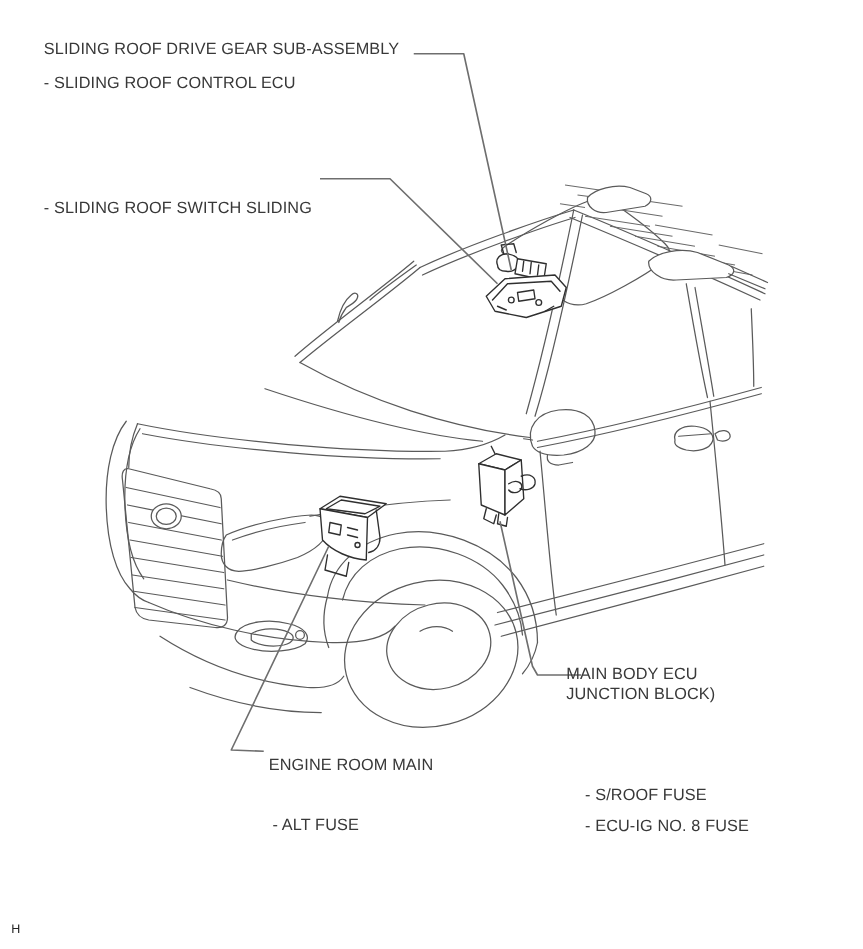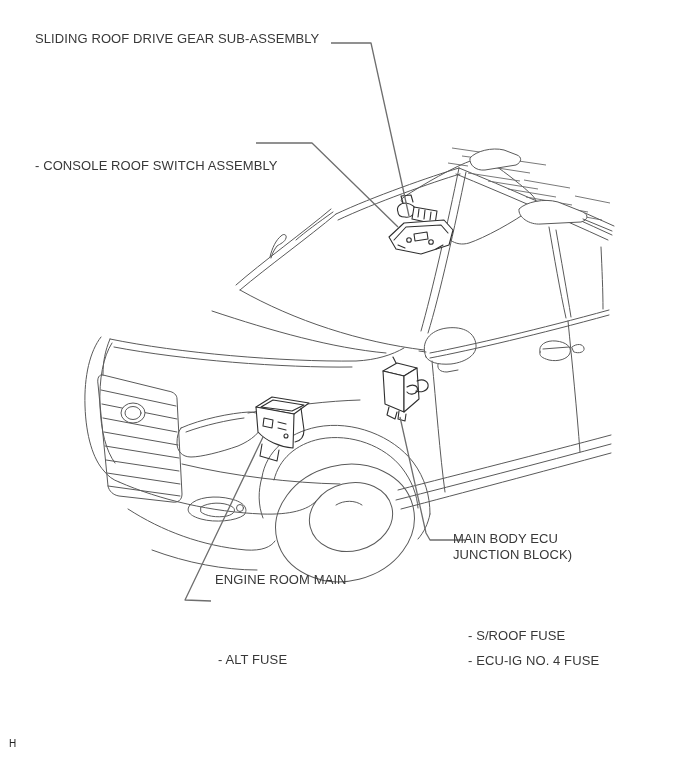--- a/index.html
+++ b/index.html
@@ -210,33 +210,34 @@
     <g>
       <polyline class="leader" points="331,43 371,43 409,216"></polyline>
       <polyline class="leader" points="256,143 312,143 398,227"></polyline>
       <polyline class="leader" points="400,417 426,533 430,540 465,540"></polyline>
       <polyline class="leader" points="263,437 185,600 211,601"></polyline>
     </g>
   </svg>
 
   <div class="lbl" style="left:35px;top:31px">SLIDING ROOF DRIVE GEAR SUB-ASSEMBLY</div>
 
-
-
-  <div class="lbl" style="left:35px;top:158px">- CONSOLE ROOF SWITCH ASSEMBLY</div>
+  <div class="lbl" style="left:35px;top:58px">- SLIDING ROOF CONTROL ECU</div>
+
+
+  <div class="lbl" style="left:35px;top:158px">- SLIDING ROOF SWITCH SLIDING</div>
 
   <div class="lbl lh-ecu" style="left:453px;top:531px">
     <span class="ln">MAIN BODY ECU</span>
     <span class="ln">JUNCTION BLOCK)</span>
   </div>
 
   <div class="lbl" style="left:468px;top:628px">- S/ROOF FUSE</div>
 
-  <div class="lbl" style="left:468px;top:653px">- ECU-IG NO. 4 FUSE</div>
-
-  <div class="lbl lh-relay" style="left:215px;top:570px">
+  <div class="lbl" style="left:468px;top:653px">- ECU-IG NO. 8 FUSE</div>
+
+  <div class="lbl lh-relay" style="left:215px;top:602px">
     <span class="ln">ENGINE ROOM MAIN</span>
   </div>
 
   <div class="lbl" style="left:218px;top:652px">- ALT FUSE</div>
 
   <div class="footer-mark">H</div>
 </div>
 
 </body></html>

